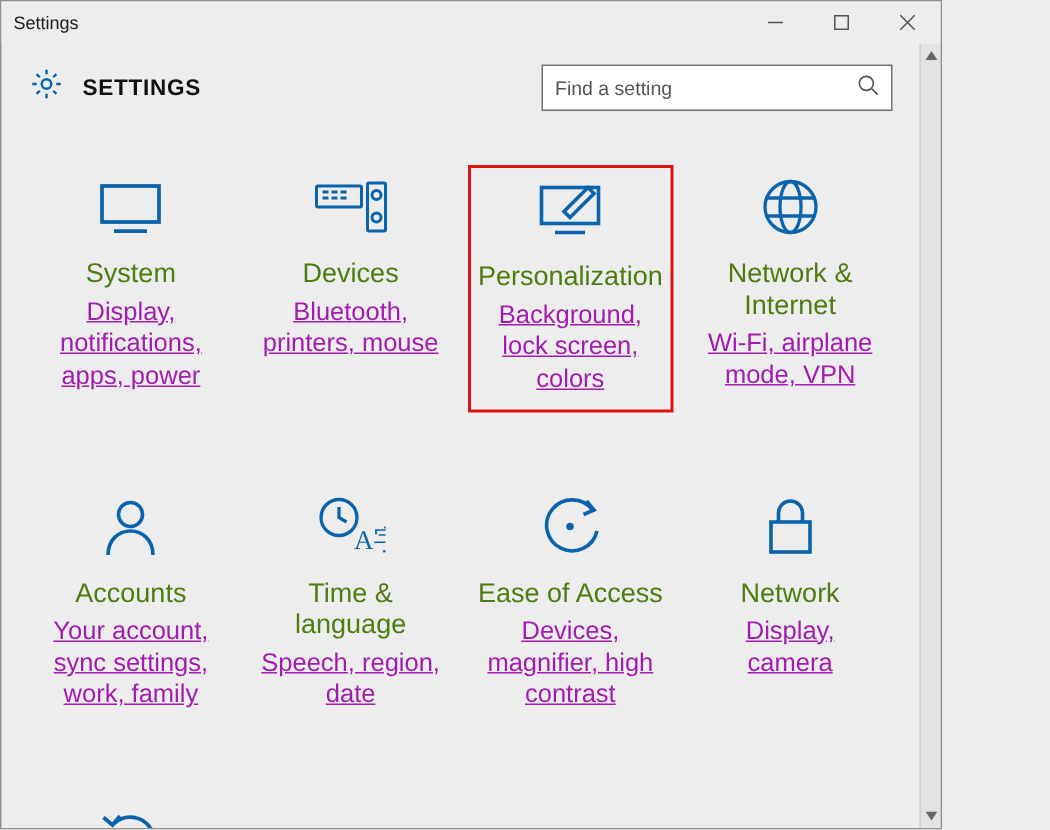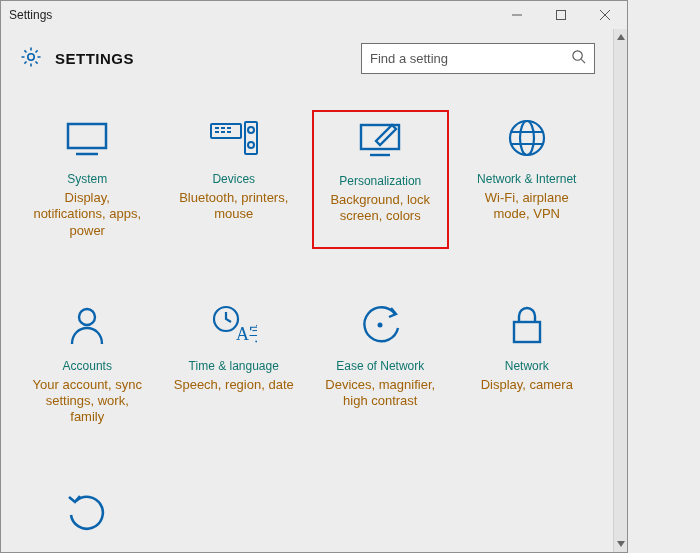--- a/index.html
+++ b/index.html
@@ -20,22 +20,22 @@
   .gear { color: #0a64ad; }
   .settings-heading { font-size: 15px; font-weight: 600; letter-spacing: 0.5px; color: #111; }
   .searchbox { width: 234px; height: 31px; border: 1px solid #707070; background: #fff; display: flex; align-items: center; padding: 0 8px; }
   .searchbox input { border: none; outline: none; flex: 1; font-size: 13px; color: #701a75; background: transparent; }
   .searchbox input::placeholder { color: #555; }
   .searchbox .search-icon { color: #555; }
   .grid { display: grid; grid-template-columns: repeat(4, 1fr); column-gap: 10px; row-gap: 48px; }
   .cat { display: flex; flex-direction: column; align-items: center; text-align: center; padding: 4px 4px 10px 4px; }
   .cat.highlight { border: 2px solid #e11212; }
   .cat-icon { height: 48px; display: flex; align-items: center; justify-content: center; color: #0a64ad; margin-bottom: 10px; }
-  .cat-title { font-size: 12px; color: #0f766e; margin-bottom: 4px; }
-  .cat-sub { font-size: 13px; color: #a16207; line-height: 1.25; padding: 0 4px; }
+  .cat-title { font-size: 18px; color: #4d7c0f; margin-bottom: 4px; }
+  .cat-sub { font-size: 17px; color: #a21caf; line-height: 1.25; padding: 0 4px; text-decoration: underline; }
 </style>
 </head>
 <body>
 
 <div class="window">
   <div class="titlebar">
     <div class="titlebar-title">Settings</div>
     <div class="win-controls">
       <div class="win-btn">
         <svg width="10" height="10" viewBox="0 0 10 10">
@@ -154,21 +154,21 @@
         </div>
 
         <div class="cat">
           <div class="cat-icon">
             <svg width="42" height="42" viewBox="0 0 42 42" fill="none" stroke="currentColor" stroke-width="2.4">
               <path d="M36 10a17 17 0 1 0 3 14"></path>
               <path d="M32 4l5 6-7 3" fill="none"></path>
               <circle cx="21" cy="21" r="2.5" fill="currentColor" stroke="none"></circle>
             </svg>
           </div>
-          <div class="cat-title">Ease of Network</div>
+          <div class="cat-title">Ease of Access</div>
           <div class="cat-sub">Devices, magnifier, high contrast</div>
         </div>
 
         <div class="cat">
           <div class="cat-icon">
             <svg width="36" height="42" viewBox="0 0 36 42" fill="none" stroke="currentColor" stroke-width="2.4">
               <rect x="5" y="18" width="26" height="20"></rect>
               <path d="M10 18v-6a8 8 0 0 1 16 0v6"></path>
             </svg>
           </div>

